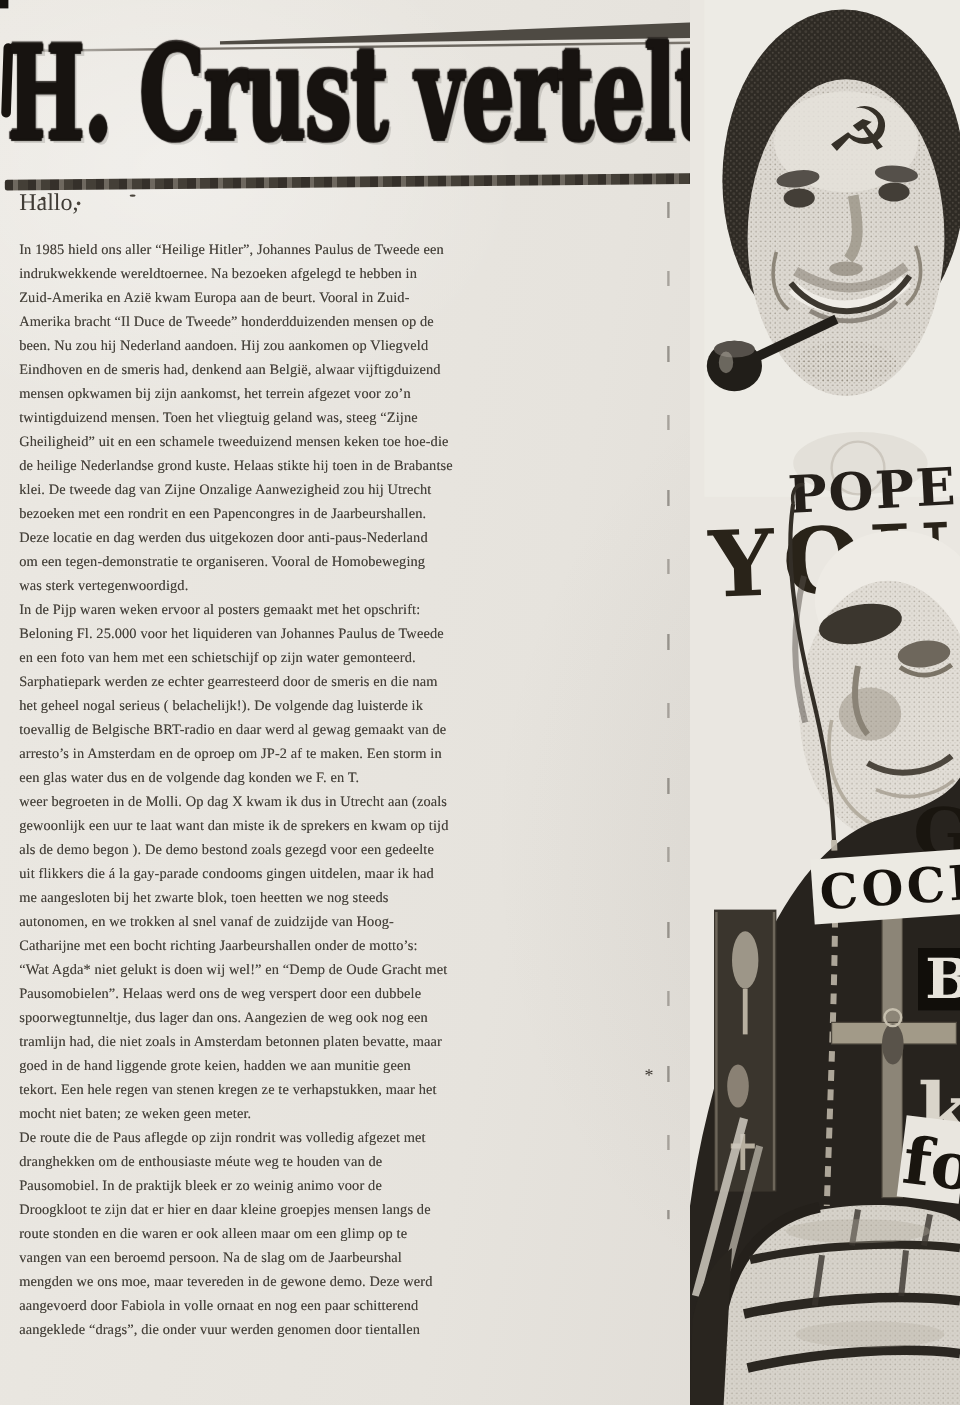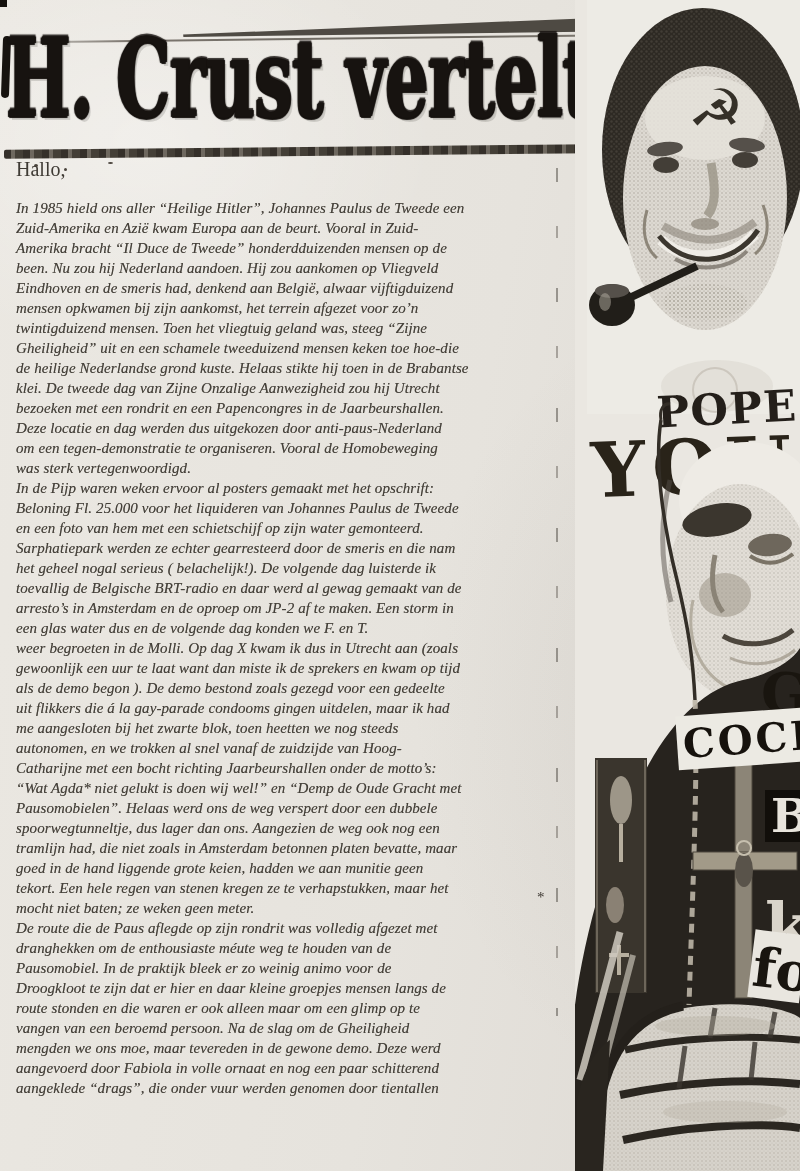--- a/index.html
+++ b/index.html
@@ -39,22 +39,22 @@
     position:absolute;left:6px;top:24px;margin:0;white-space:nowrap;
     font-family:"DejaVu Serif", serif;font-weight:bold;font-size:102px;line-height:1;
     color:#171310;letter-spacing:-1px;
     transform:scale(0.67,1.06);transform-origin:top left;
     text-shadow:0 0 2px #171310,2px 0 1px #171310,0 2px 1px #171310,-2px 1px 1px #171310,
                 1px -2px 1px rgba(23,19,16,.85),4px 4px 0 rgba(23,19,16,.14);
   }
   
   .greeting{position:absolute;left:16px;top:158px;font-size:20px;color:#3f3b35;}
   .article{position:absolute;left:16px;top:198px;width:545px;color:#45413a;}
-  .tline{font-size:15px;line-height:20px;white-space:nowrap;letter-spacing:.1px;
-         text-shadow:0 0 .5px rgba(60,55,48,.55);font-style:italic;}
+  .tline{font-size:12px;line-height:20px;white-space:nowrap;letter-spacing:.1px;
+         text-shadow:0 0 .5px rgba(60,55,48,.55);}
   .margin-note{position:absolute;left:537px;top:889px;font-size:15px;color:#3c3731;}
   .col-divider{
     position:absolute;left:556px;top:168px;width:2px;height:848px;opacity:.65;
     background:repeating-linear-gradient(180deg,#6e6a63 0 14px,transparent 14px 58px,#86817a 58px 70px,transparent 70px 120px);
   }
   .collage{position:absolute;left:565px;top:0;width:235px;height:1171px;}
 </style>
 </head>
 <body>
 
@@ -69,20 +69,21 @@
 
   <div class="rule-below"></div>
   <div class="speck" style="left:34px;top:164px;width:4px;height:3px;"></div>
   <div class="speck" style="left:64px;top:168px;width:3px;height:3px;"></div>
   <div class="speck" style="left:108px;top:162px;width:5px;height:2px;"></div>
 
   <div class="greeting">Hallo,</div>
 
   <div class="article" id="article">
       <div class="tline">In 1985 hield ons aller “Heilige Hitler”, Johannes Paulus de Tweede een</div>
+      <div class="tline">indrukwekkende wereldtoernee. Na bezoeken afgelegd te hebben in</div>
       <div class="tline">Zuid-Amerika en Azië kwam Europa aan de beurt. Vooral in Zuid-</div>
       <div class="tline">Amerika bracht “Il Duce de Tweede” honderdduizenden mensen op de</div>
       <div class="tline">been. Nu zou hij Nederland aandoen. Hij zou aankomen op Vliegveld</div>
       <div class="tline">Eindhoven en de smeris had, denkend aan België, alwaar vijftigduizend</div>
       <div class="tline">mensen opkwamen bij zijn aankomst, het terrein afgezet voor zo’n</div>
       <div class="tline">twintigduizend mensen. Toen het vliegtuig geland was, steeg “Zijne</div>
       <div class="tline">Gheiligheid” uit en een schamele tweeduizend mensen keken toe hoe-die</div>
       <div class="tline">de heilige Nederlandse grond kuste. Helaas stikte hij toen in de Brabantse</div>
       <div class="tline">klei. De tweede dag van Zijne Onzalige Aanwezigheid zou hij Utrecht</div>
       <div class="tline">bezoeken met een rondrit en een Papencongres in de Jaarbeurshallen.</div>
@@ -109,21 +110,21 @@
       <div class="tline">spoorwegtunneltje, dus lager dan ons. Aangezien de weg ook nog een</div>
       <div class="tline">tramlijn had, die niet zoals in Amsterdam betonnen platen bevatte, maar</div>
       <div class="tline">goed in de hand liggende grote keien, hadden we aan munitie geen</div>
       <div class="tline">tekort. Een hele regen van stenen kregen ze te verhapstukken, maar het</div>
       <div class="tline">mocht niet baten; ze weken geen meter.</div>
       <div class="tline">De route die de Paus aflegde op zijn rondrit was volledig afgezet met</div>
       <div class="tline">dranghekken om de enthousiaste méute weg te houden van de</div>
       <div class="tline">Pausomobiel. In de praktijk bleek er zo weinig animo voor de</div>
       <div class="tline">Droogkloot te zijn dat er hier en daar kleine groepjes mensen langs de</div>
       <div class="tline">route stonden en die waren er ook alleen maar om een glimp op te</div>
-      <div class="tline">vangen van een beroemd persoon. Na de slag om de Gheiligheid</div>
+      <div class="tline">vangen van een beroemd persoon. Na de slag om de Jaarbeurshal</div>
       <div class="tline">mengden we ons moe, maar tevereden in de gewone demo. Deze werd</div>
       <div class="tline">aangevoerd door Fabiola in volle ornaat en nog een paar schitterend</div>
       <div class="tline">aangeklede “drags”, die onder vuur werden genomen door tientallen</div>
     </div>
 
   <div class="margin-note">*</div>
   <div class="col-divider"></div>
 
   <svg class="collage" viewBox="0 0 235 1171">
     <defs>

